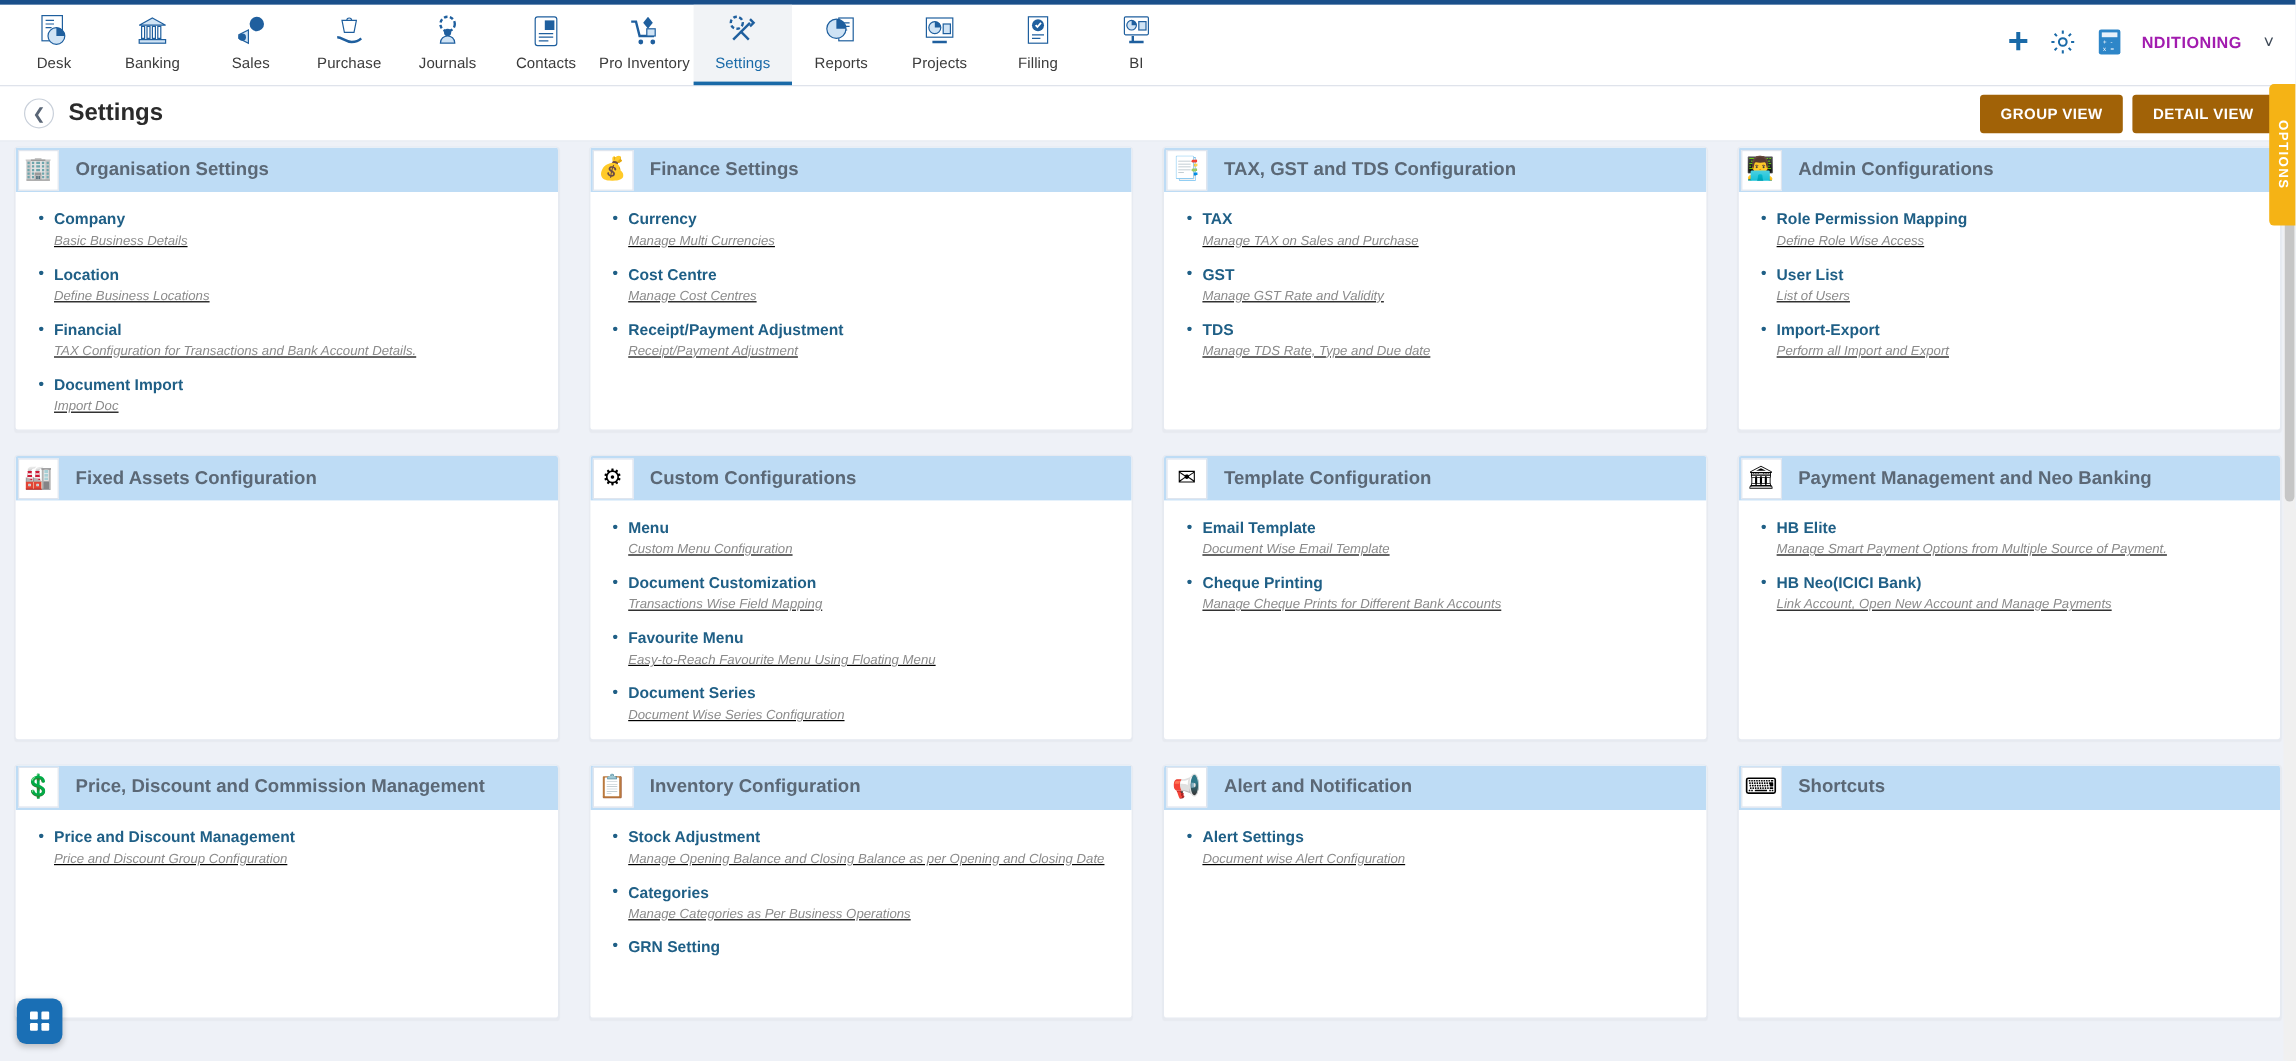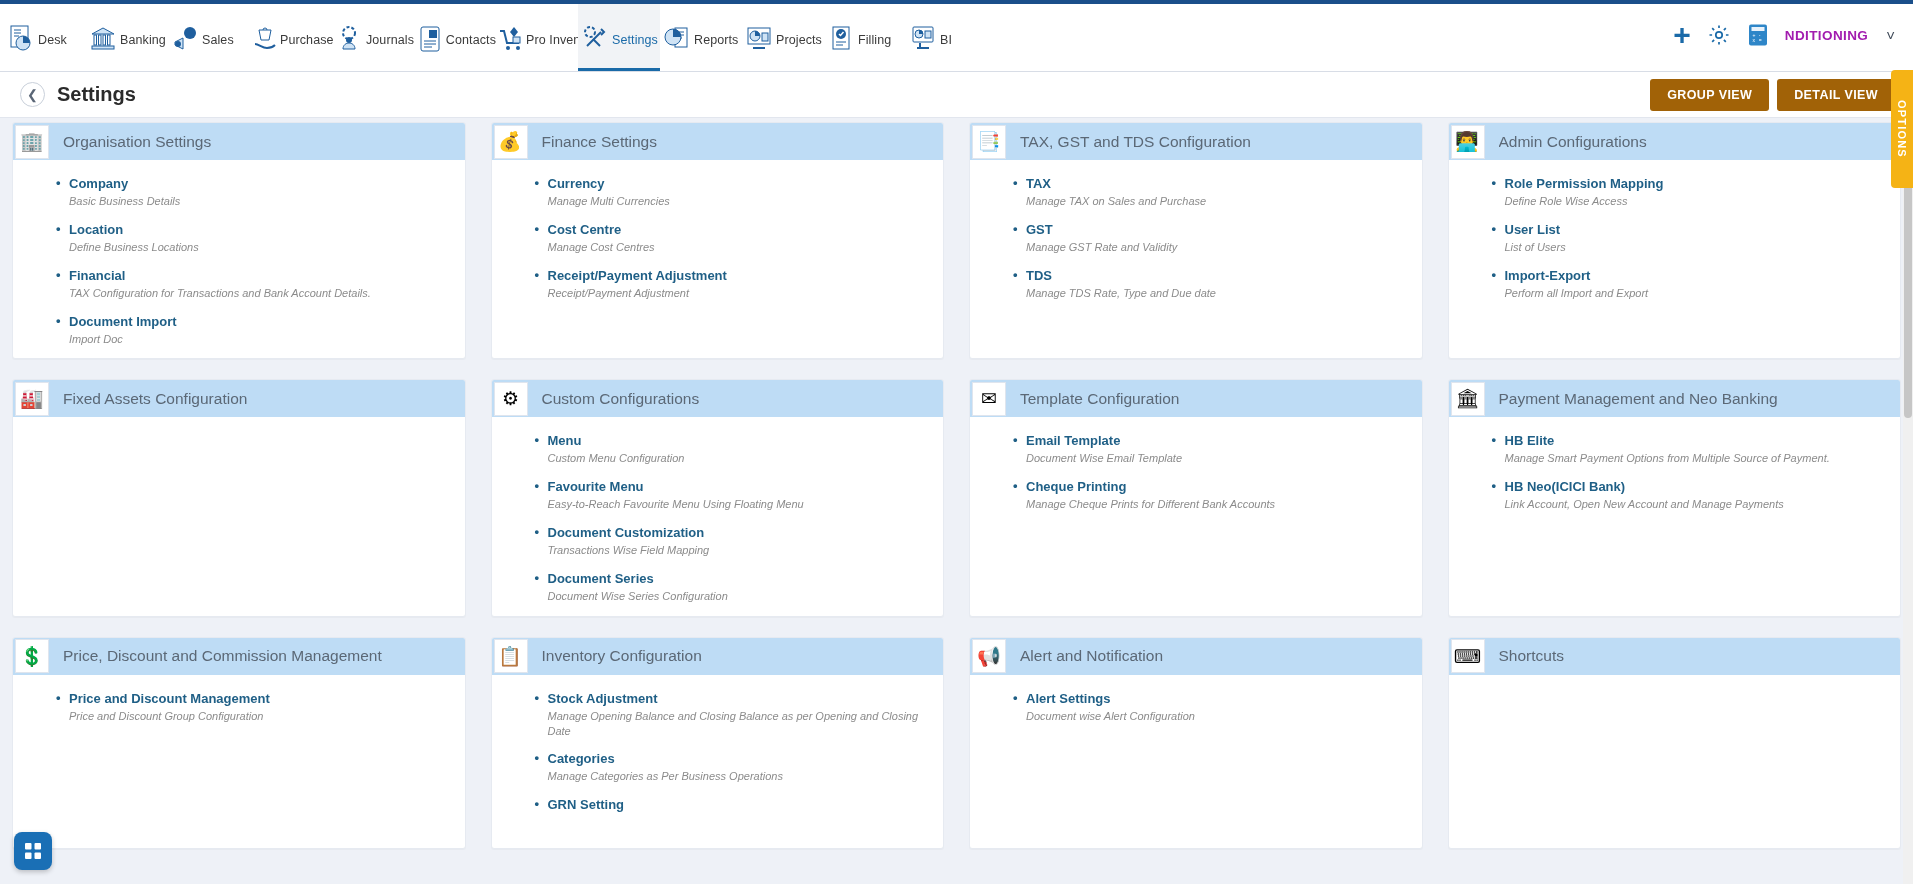--- a/index.html
+++ b/index.html
@@ -23,21 +23,21 @@
     background: #ffffff;
     display: flex;
     align-items: flex-start;
     padding-left: 4px;
     border-bottom: 1px solid #d8dde6;
     position: relative;
   }
   .nav-items { display: flex; align-items: flex-start; }
   .nav-item {
     width: 82px; height: 67px;
-    display: flex; flex-direction: row;
+    display: flex; flex-direction: column;
     align-items: center; justify-content: flex-start;
     padding-top: 5px;
     cursor: pointer;
     position: relative;
   }
   .nav-item.active { background: #f1f3f6; }
   .nav-item.active::after {
     content: ""; position: absolute; left: 0; right: 0; bottom: 0;
     height: 3px; background: #1a6aa8;
   }
@@ -138,23 +138,23 @@
     background: #fff;
     border: 1px solid #dfe5ee;
     margin-left: 2px;
     display: flex; align-items: center; justify-content: center;
     flex: 0 0 auto;
     font-size: 19px; line-height: 1;
   }
   .card-title {
     font-size: 15.5px; color: #5b6876;
     margin-left: 14px;
-    white-space: nowrap; overflow: hidden; text-overflow: ellipsis;
-  }
-  .card-body { padding: 14px 10px 12px 56px; }
+    white-space: nowrap; overflow: hidden; text-overflow: ellipsis; font-weight: bold;
+  }
+  .card-body { padding: 14px 10px 12px 32px; text-decoration: underline; }
   .item { margin-bottom: 11px; position: relative; }
   .item:last-child { margin-bottom: 0; }
   .item-link {
     font-size: 13px; font-weight: bold; color: #1f5f86;
     cursor: pointer; display: inline-block;
     position: relative;
   }
   .item-link::before {
     content: "\2022";
     position: absolute; left: -13px; top: -1px;
@@ -418,22 +418,22 @@
           <span class="card-title">Fixed Assets Configuration</span>
         </div>
       </div>
       <div class="card">
         <div class="card-head">
           <span class="card-icon">⚙</span>
           <span class="card-title">Custom Configurations</span>
         </div>
         <div class="card-body">
           <div class="item"><span class="item-link">Menu</span><div class="item-desc">Custom Menu Configuration</div></div>
+          <div class="item"><span class="item-link">Document Customization</span><div class="item-desc">Transactions Wise Field Mapping</div></div>
           <div class="item"><span class="item-link">Favourite Menu</span><div class="item-desc">Easy-to-Reach Favourite Menu Using Floating Menu</div></div>
-          <div class="item"><span class="item-link">Document Customization</span><div class="item-desc">Transactions Wise Field Mapping</div></div>
           <div class="item"><span class="item-link">Document Series</span><div class="item-desc">Document Wise Series Configuration</div></div>
         </div>
       </div>
       <div class="card">
         <div class="card-head">
           <span class="card-icon">✉</span>
           <span class="card-title">Template Configuration</span>
         </div>
         <div class="card-body">
           <div class="item"><span class="item-link">Email Template</span><div class="item-desc">Document Wise Email Template</div></div>

